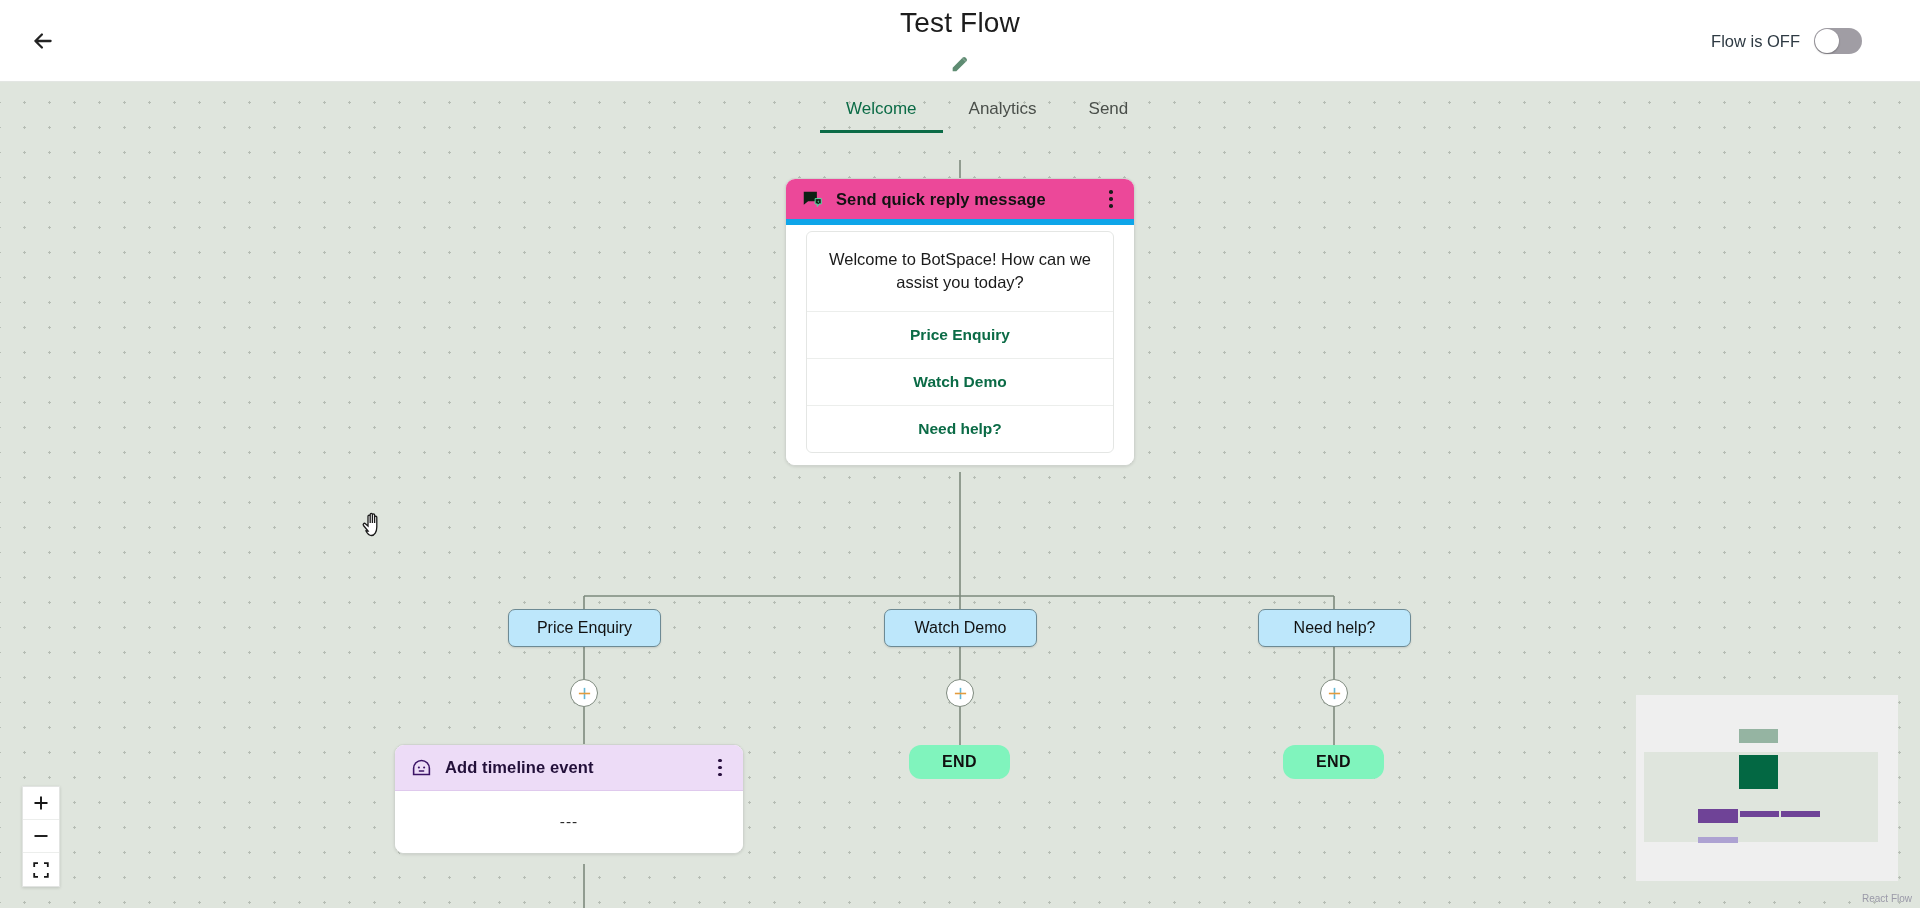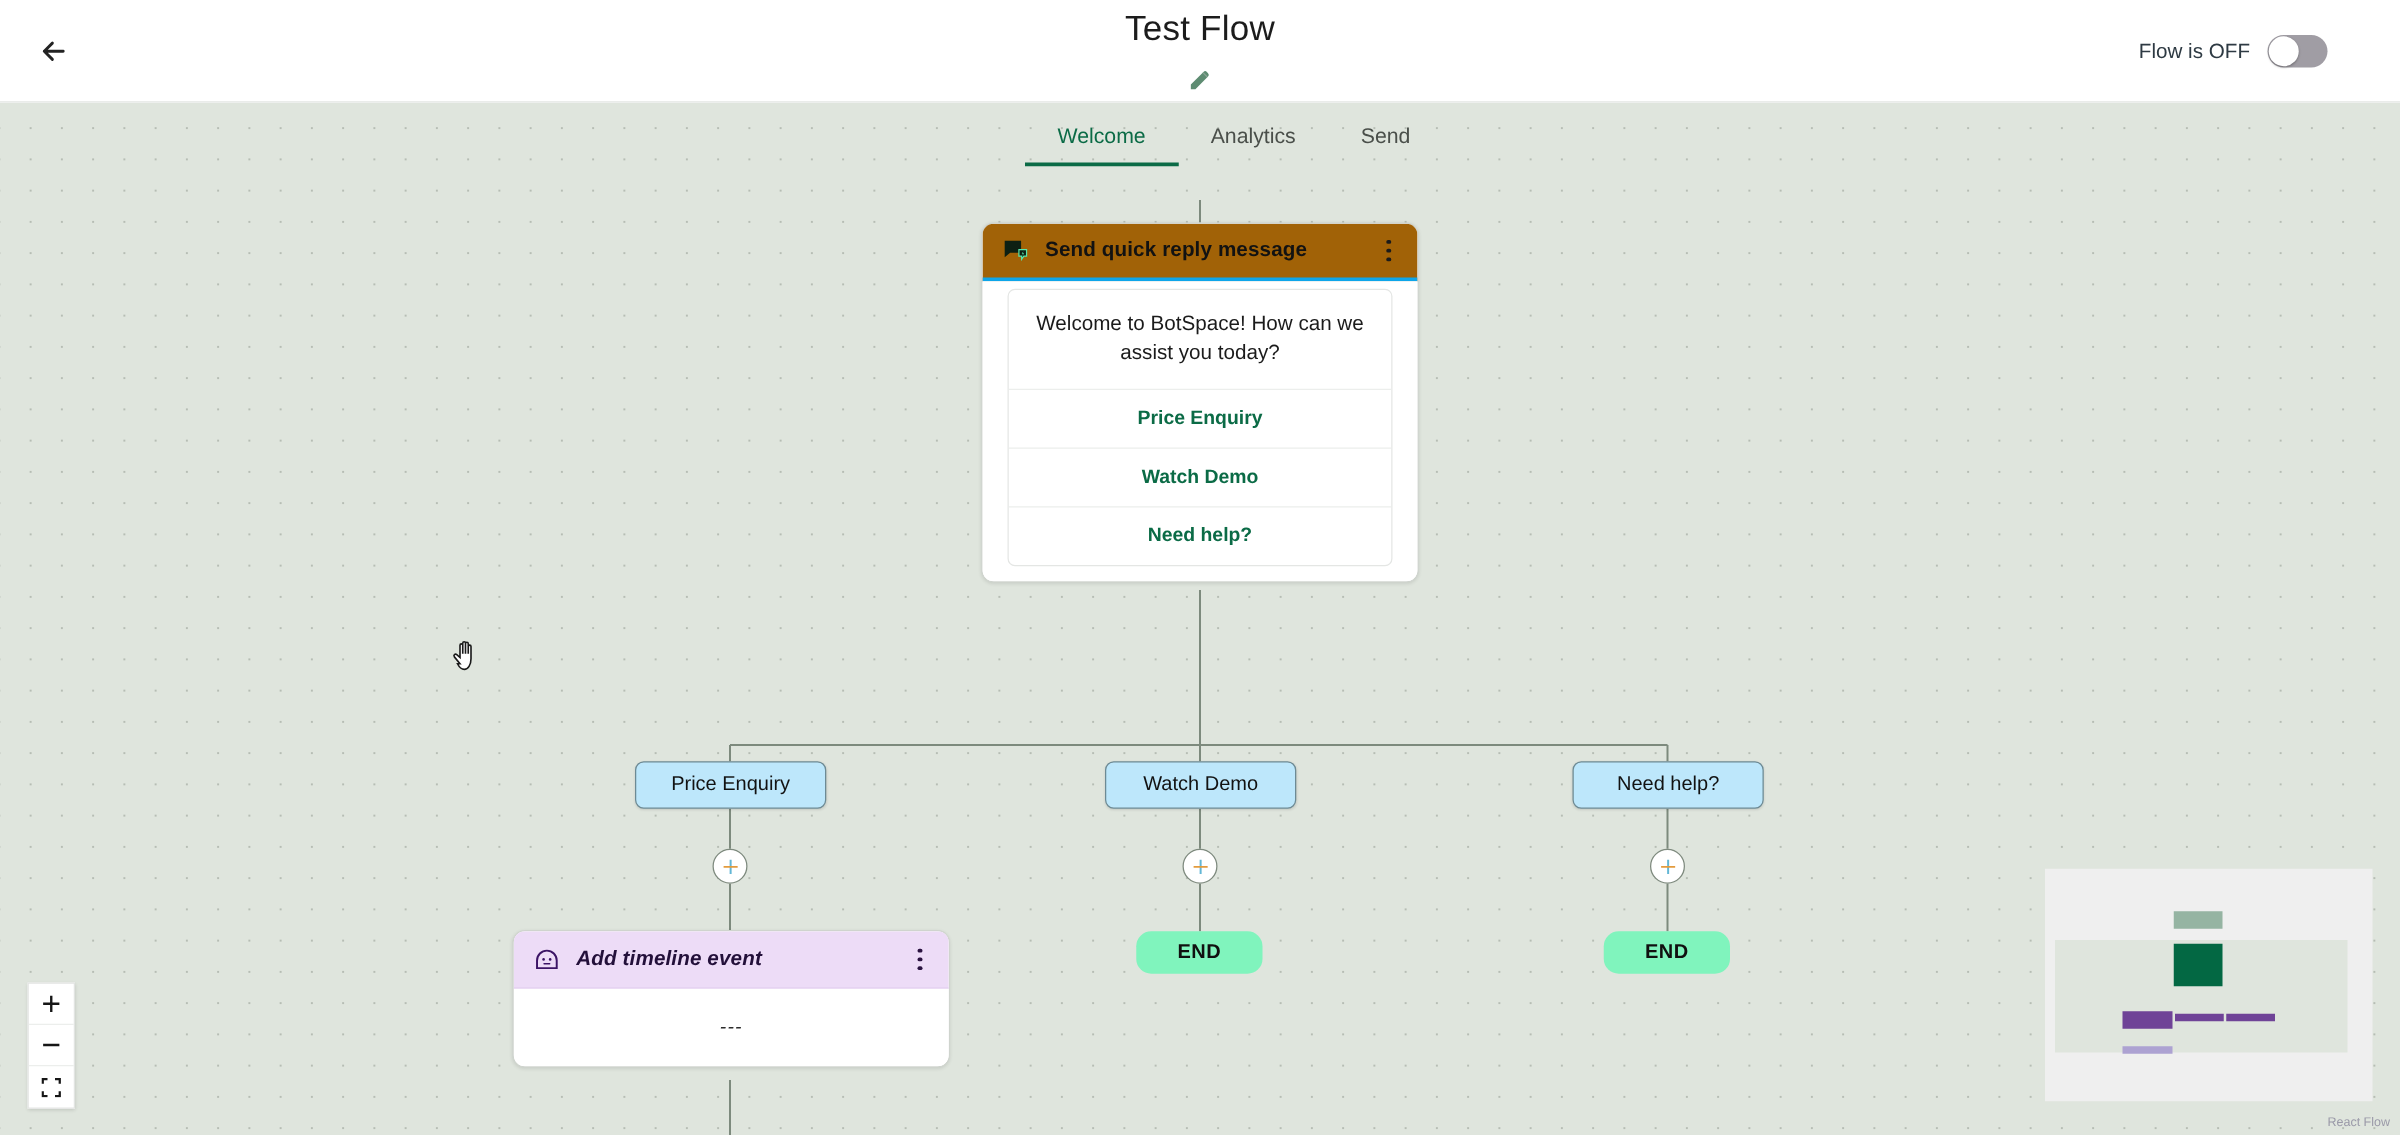--- a/index.html
+++ b/index.html
@@ -92,21 +92,21 @@
   }
   .card-head {
     display: flex; align-items: center; gap: 13px;
     padding: 11px 14px 11px 16px;
     height: 46px;
   }
   .card-head .title { font-size: 16.5px; font-weight: 700; color: #121212; flex: 1; letter-spacing:.1px; }
   .kebab { width: 18px; height: 22px; display:flex; flex-direction:column; justify-content:center; align-items:center; gap:3.5px; cursor:pointer; }
   .kebab i { width: 3.6px; height: 3.6px; border-radius: 50%; background: #1b1b1b; display:block; }
 
-  .head-green { background: #a16207; border-bottom: 3px solid #0ea5e9; }
+  .head-green { background: #ec4899; border-bottom: 6px solid #0ea5e9; }
   .head-purple { background: #eddcf7; border-bottom: 1px solid #dfc9ed; }
   .head-purple .title { color: #23103a; }
   .head-purple .kebab i { background: #2a1240; }
 
   
   #node-quickreply { left: 785px; top: 96px; width: 350px; }
   .qr-body { background:#ffffff; padding: 6px 20px 12px; }
   .qr-bubble {
     border: 1px solid #e4e6e4; border-radius: 6px; background: #fff;
     overflow: hidden;
@@ -142,21 +142,21 @@
     background: #80f4bd;
     border-radius: 12px;
     height: 34px; width: 101px;
     display: flex; align-items: center; justify-content: center;
     font-size: 16px; font-weight: 700; color: #101010;
     letter-spacing: .4px;
     cursor: grab;
   }
 
   
-  #node-timeline { left: 410px; top: 662px; width: 350px; font-style: italic; }
+  #node-timeline { left: 394px; top: 662px; width: 350px; }
   .tl-body {
     background: #ffffff; height: 62px;
     display:flex; align-items:center; justify-content:center;
     font-size: 15.5px; color: #2b2b2b; letter-spacing: 1px;
   }
 
   
   .plusbtn {
     position: absolute; z-index: 8;
     width: 28px; height: 28px; border-radius: 50%;

